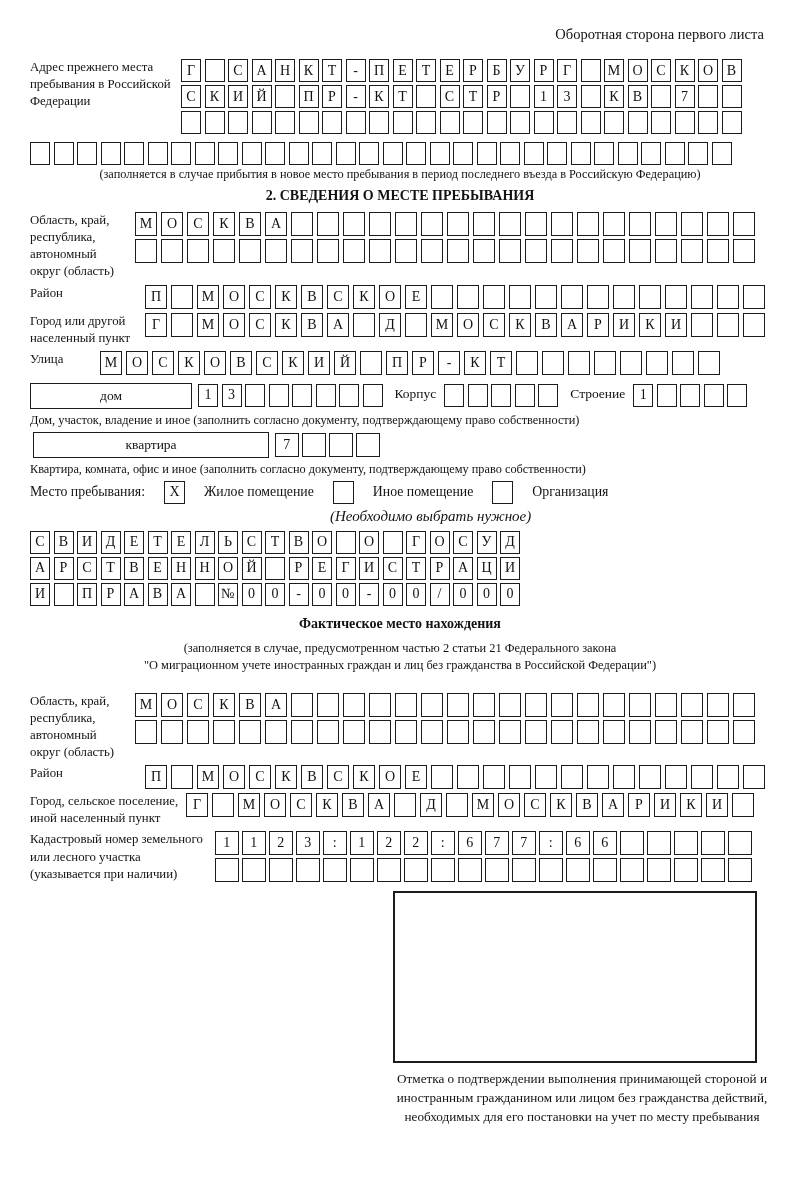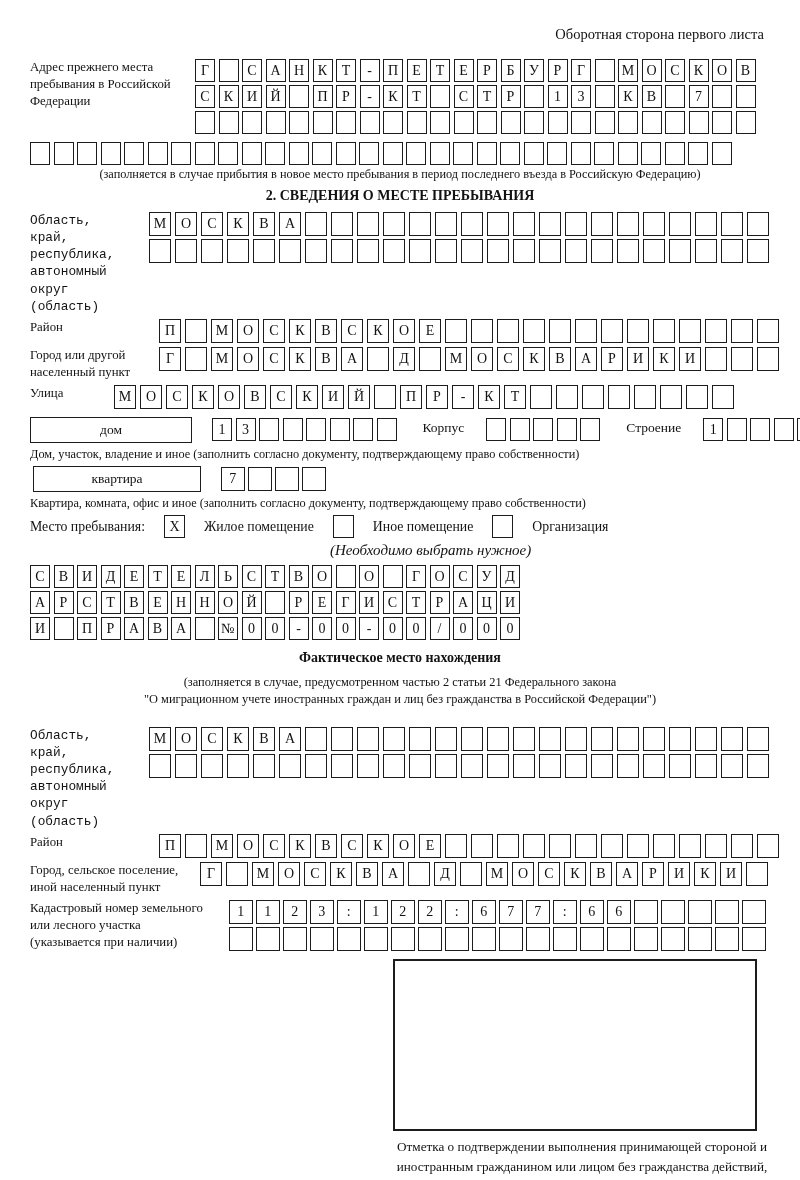--- a/index.html
+++ b/index.html
@@ -2,21 +2,21 @@
 <html><head>
 <meta charset="utf-8">
 <style>
   html,body { margin:0; padding:0; background:#fff; }
   .page {
     width:800px; height:1180px; box-sizing:border-box;
     padding:12px 30px 0 30px; overflow:hidden;
     font-family:"Liberation Serif", serif; color:#121212; background:#fff;
   }
   .hdr { text-align:right; font-size:14.5px; margin:14px 6px 16px 0; }
-  .frow { display:flex; column-gap:20px; margin-bottom:4px; align-items:flex-start; }
+  .frow { display:flex; column-gap:6px; margin-bottom:4px; align-items:flex-start; }
   .flabel { font-size:12.8px; line-height:1.34; flex-shrink:0; }
   .cellrows { display:flex; flex-direction:column; row-gap:3px; }
   .cells { display:flex; align-items:flex-start; flex-shrink:0; }
   .cell {
     box-sizing:border-box; border:1.6px solid #1c1c1c; background:#fff;
     display:inline-flex; align-items:center; justify-content:center;
     font-size:14px; font-family:"Liberation Serif", serif; flex-shrink:0;
   }
   .sz-s { gap:3.5px; } .sz-s .cell { width:20px; height:23px; }
   .sz-m { gap:4px; }   .sz-m .cell { width:22px; height:24px; }
@@ -29,21 +29,21 @@
     display:flex; align-items:center; justify-content:center;
     font-size:13.5px; flex-shrink:0;
   }
   .inline-lbl { font-size:13.5px; padding:3px 2px 0 6px; white-space:nowrap; }
   .stay-row { align-items:center; column-gap:19px; font-size:13.8px; margin-top:4px; }
   .cb { width:21px; height:23px; }
   .stay-note { font-size:15px; margin:1px 0 6px 300px;font-style:italic; }
   .law-note { text-align:center; font-size:12.4px; line-height:1.4; margin-bottom:18px; }
   .stamp-box { width:360px; height:168px; border:2px solid #1c1c1c; margin:8px 0 6px 363px; }
   .stamp-caption { width:420px; margin-left:342px; text-align:center; font-size:13.2px; line-height:1.45; }
-  .w145{width:145px;} .w99{width:99px;font-family:Liberation Mono, monospace;} .w109{width:109px;} .w64{width:64px;}
+  .w145{width:145px;} .w99{width:99px;} .w109{width:109px;} .w64{width:64px;}
   .w204{width:204px;} .w150{width:150px;} .w179{width:179px;}
   .mt2{margin-top:8px;} .mt4{margin-top:4px;}
 </style>
 </head>
 <body>
 
 <div class="page">
 
   <div class="hdr">Оборотная сторона первого листа</div>
 
@@ -339,21 +339,21 @@
         <span class="cell">1</span>
         <span class="cell"></span>
         <span class="cell"></span>
         <span class="cell"></span>
         <span class="cell"></span>
       </div>
   </div>
   <div class="note">Дом, участок, владение и иное (заполнить согласно документу, подтверждающему право собственности)</div>
 
   <div class="frow mt4">
-    <div class="label-box" style="width:168px; margin-left:3px;">квартира</div>
+    <div class="label-box" style="width:236px; margin-left:3px;">квартира</div>
     <div class="cells sz-l" style="margin-top:1px;">
         <span class="cell">7</span>
         <span class="cell"></span>
         <span class="cell"></span>
         <span class="cell"></span>
       </div>
   </div>
   <div class="note">Квартира, комната, офис и иное (заполнить согласно документу, подтверждающему право собственности)</div>
 
   <div class="frow stay-row">

